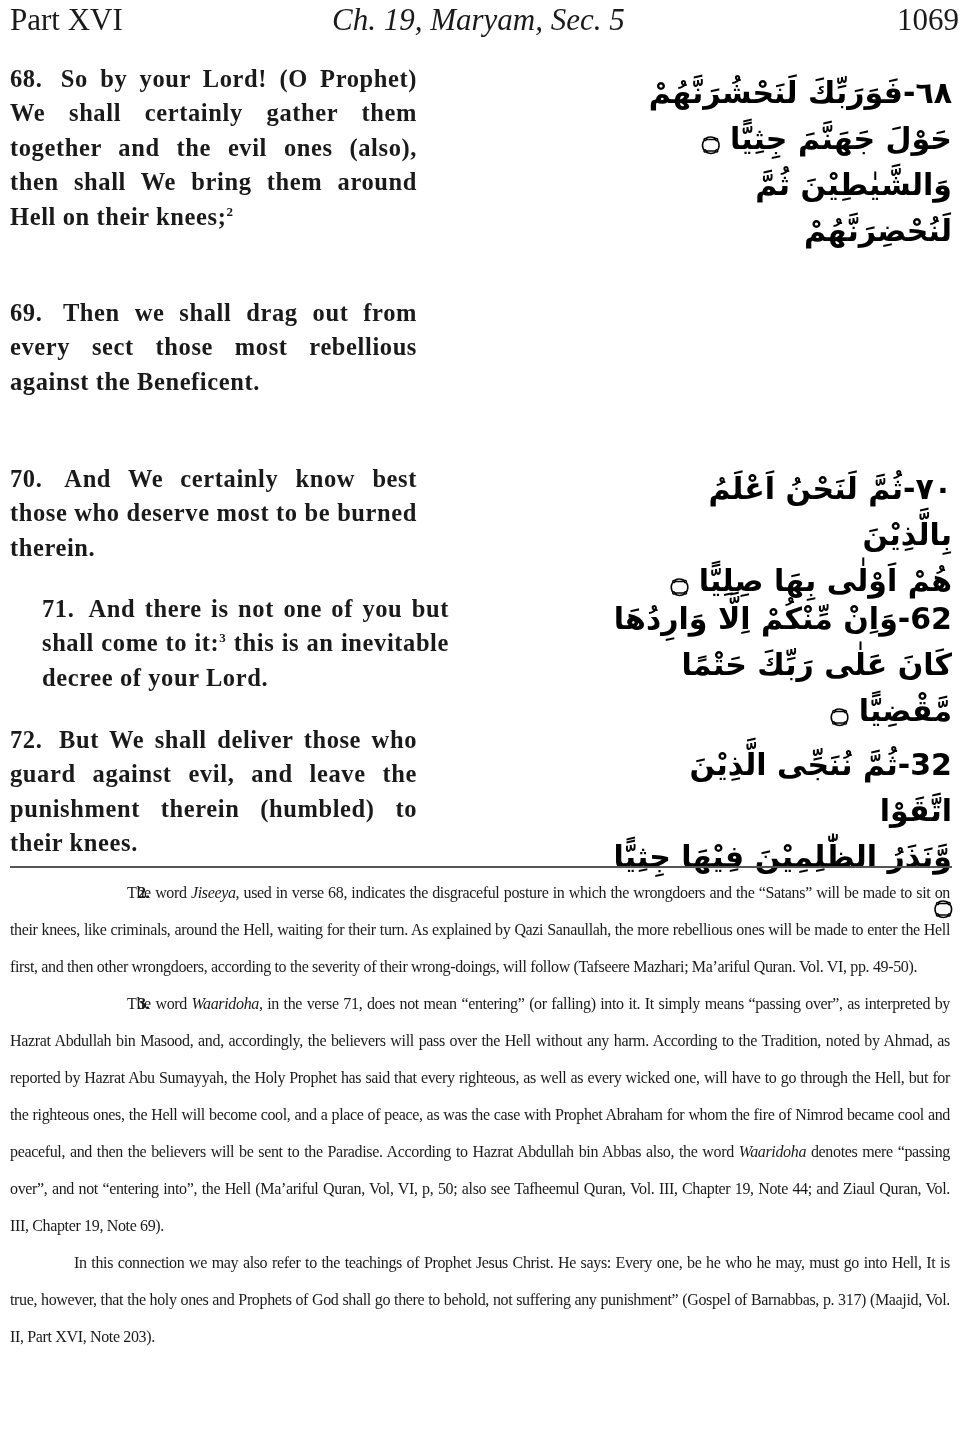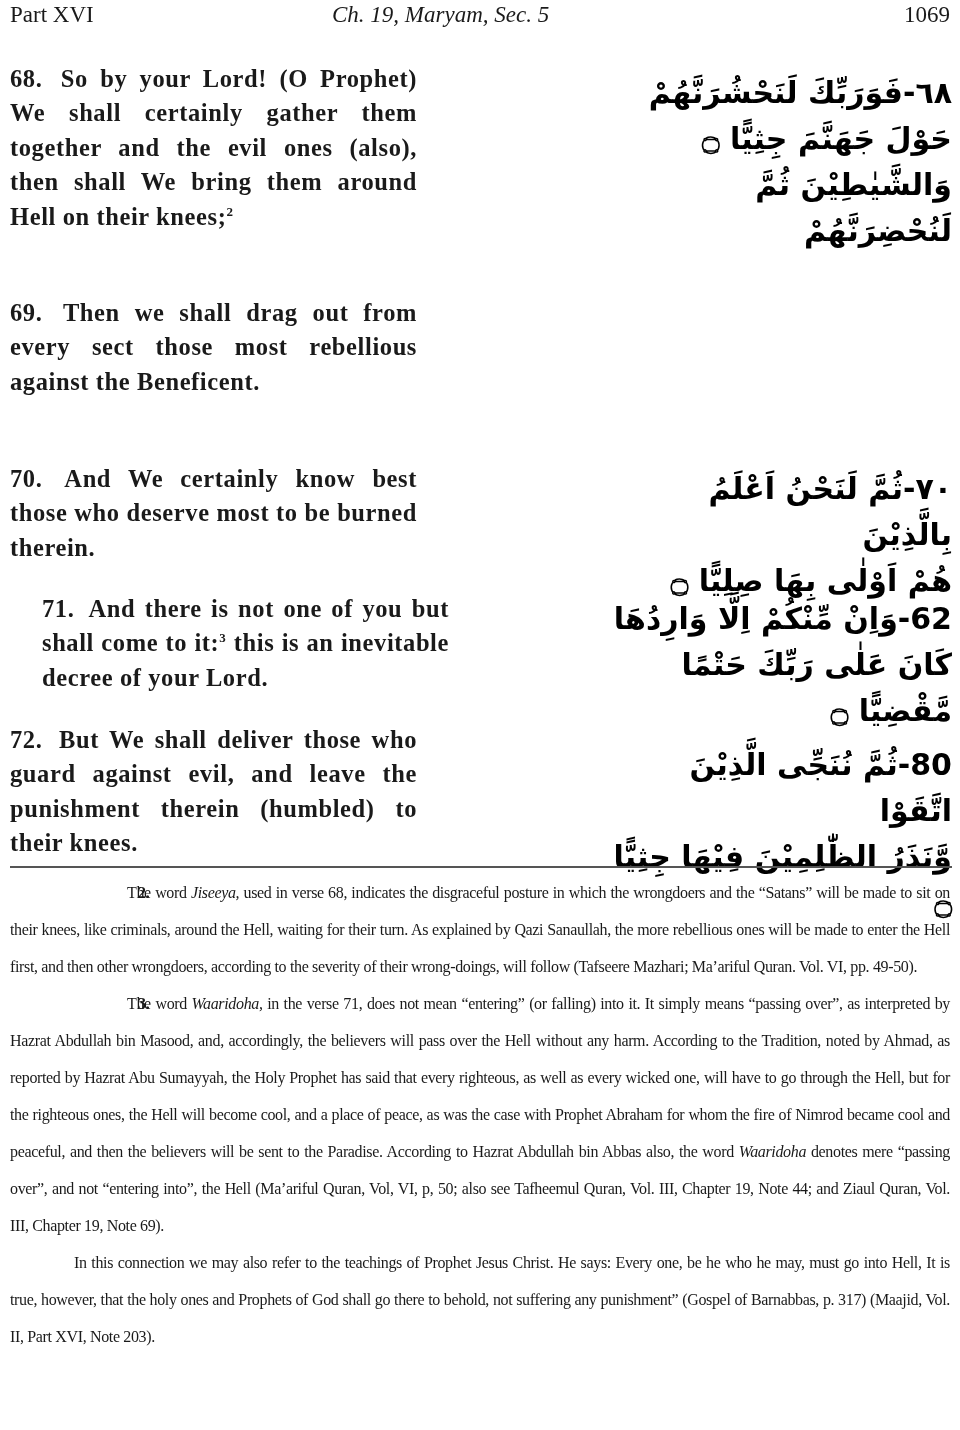--- a/index.html
+++ b/index.html
@@ -2,22 +2,22 @@
 <html><head>
 <meta charset="utf-8">
 <style>
   html, body { margin: 0; padding: 0; background: #ffffff; }
   body {
     width: 960px; height: 1430px; position: relative; overflow: hidden;
     color: #1a1a1a;
     font-family: "Liberation Serif", "DejaVu Serif", serif;
   }
   .header {
-    position: absolute; top: 2px; left: 10px; right: 10px; height: 34px;
-    font-size: 23px;
+    position: absolute; top: 2px; left: 10px; right: 1px; height: 34px;
+    font-size: 31px;
   }
   .header .left { position: absolute; left: 0; top: 0; }
   .header .center { position: absolute; left: 322px; top: 0; font-style: italic; }
   .header .right { position: absolute; right: 0; top: 0; }
 
   .verse {
     position: absolute; left: 10px; width: 407px;
     font-weight: bold; font-size: 24.5px; line-height: 34.4px;
     text-align: justify; text-align-last: left;
     letter-spacing: 0.6px;
@@ -89,21 +89,21 @@
 <div class="arabic" style="top:596px;">
   <div>62-وَاِنْ مِّنْكُمْ اِلَّا وَارِدُهَا</div>
   <div>كَانَ عَلٰى رَبِّكَ حَتْمًا مَّقْضِيًّا ۝</div>
 </div>
 
 <div class="verse" style="top:723px;">
   <span class="num">72.</span>
   <span>But We shall deliver those who guard against evil, and leave the punishment therein (humbled) to their knees.</span>
 </div>
 <div class="arabic" style="top:742px;">
-  <div>80-ثُمَّ نُنَجِّى الَّذِيْنَ اتَّقَوْا</div>
+  <div>32-ثُمَّ نُنَجِّى الَّذِيْنَ اتَّقَوْا</div>
   <div>وَّنَذَرُ الظّٰلِمِيْنَ فِيْهَا جِثِيًّا ۝</div>
 </div>
 
 <div class="rule"></div>
 
 <div class="footnotes">
   <p>
     <span class="fnum">2.</span><span>The word </span><em>Jiseeya,</em><span> used in verse 68, indicates the disgraceful posture in which the wrongdoers and the “Satans” will be made to sit on their knees, like criminals, around the Hell, waiting for their turn. As explained by Qazi Sanaullah, the more rebellious ones will be made to enter the Hell first, and then other wrongdoers, according to the severity of their wrong-doings, will follow (Tafseere Mazhari; Ma’ariful Quran. Vol. VI, pp. 49-50).</span>
   </p>
   <p>

